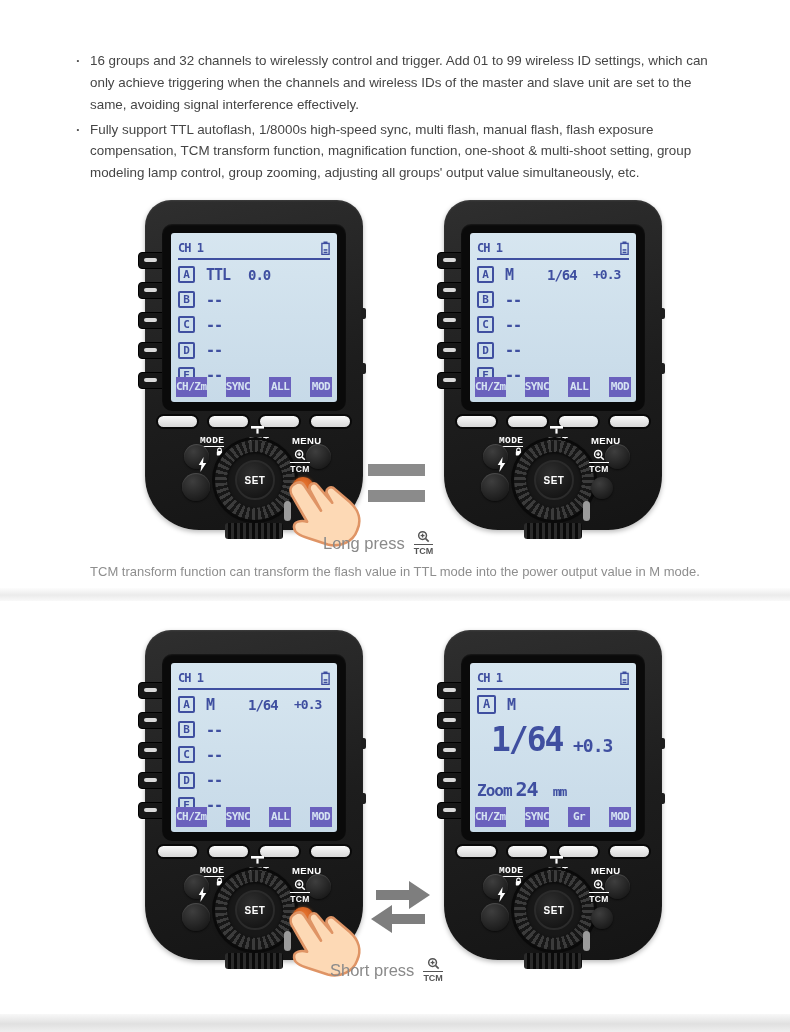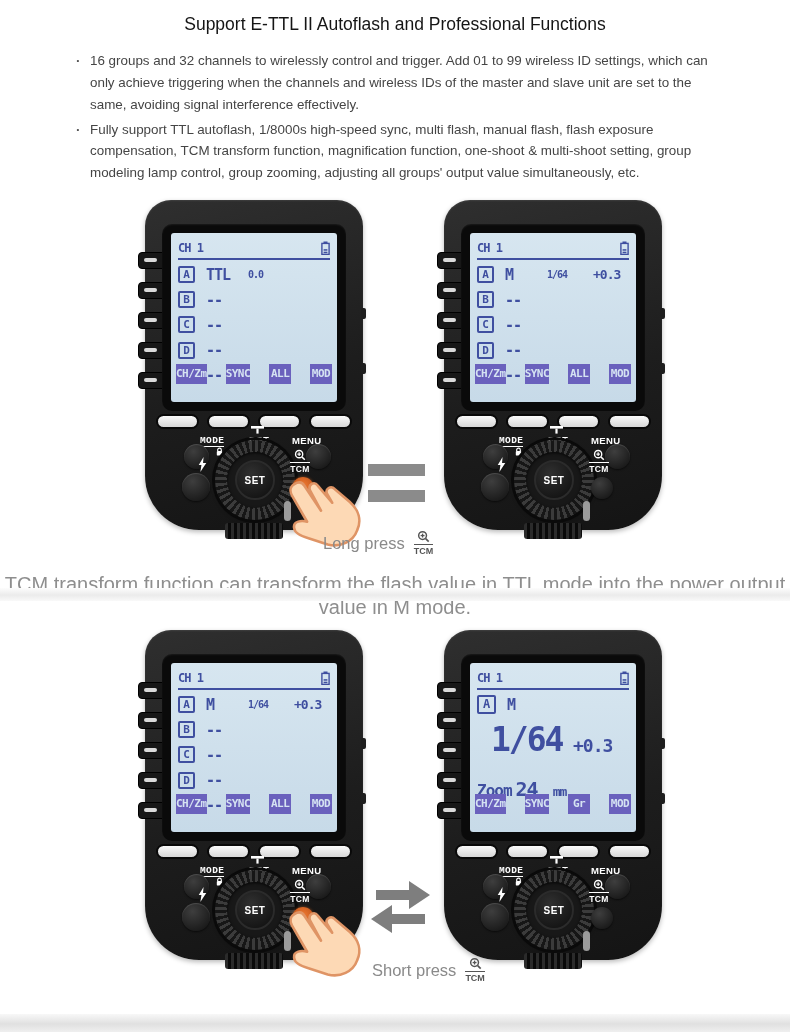--- a/index.html
+++ b/index.html
@@ -27,23 +27,23 @@
        background:linear-gradient(180deg,#d7e6f0,#c7dae8);color:#3f4fa0;
        font-family:"DejaVu Sans Mono",monospace;font-weight:bold;}
   .lcd-head{position:absolute;left:7px;right:7px;top:5px;height:20px;border-bottom:2px solid #3f4fa0;
             display:flex;justify-content:space-between;align-items:center;}
   .lcd-ch{font-size:12px;letter-spacing:-1px;}
   .lcd-rows{position:absolute;left:7px;top:29px;right:7px;}
   .lrow{display:flex;align-items:center;height:25.2px;}
   .gbox{width:13px;height:13px;border:2px solid #3f4fa0;border-radius:2px;font-size:11px;line-height:13px;
         text-align:center;margin-right:11px;flex:none;}
   .gmode{font-size:15px;width:42px;letter-spacing:-1px;}
-  .gval{font-size:10px;width:46px;letter-spacing:-1px;}
+  .gval{font-size:14px;width:46px;letter-spacing:-1px;}
   .gextra{font-size:13px;letter-spacing:-1px;}
-  .softkeys{position:absolute;left:5px;right:5px;bottom:18px;display:flex;gap:19px;}
+  .softkeys{position:absolute;left:5px;right:5px;bottom:5px;display:flex;gap:19px;}
   .softkeys span{flex:1;background:#6a61bd;color:#d5e3f2;font-size:11px;letter-spacing:-.5px;
                  text-align:center;padding:3px 0 4px;}
   
   .g4-grouprow{position:absolute;left:7px;top:32px;display:flex;align-items:center;}
   .g4-grouprow .gbox{width:15px;height:15px;line-height:15px;font-size:12px;}
   .g4-mode{font-size:15px;}
   .g4-power{position:absolute;left:21px;top:57px;font-size:33px;letter-spacing:-2px;}
   .g4-comp{position:absolute;left:103px;top:72px;font-size:18px;letter-spacing:-1px;}
   .g4-zoom{position:absolute;left:7px;top:114px;display:flex;align-items:baseline;}
   .g4-zoom .zl{font-size:16px;letter-spacing:-1px;}
@@ -85,35 +85,34 @@
   .foot{position:absolute;left:50%;bottom:-9px;transform:translateX(-50%);width:58px;height:16px;
         background:repeating-linear-gradient(90deg,#2b2b2b 0 3px,#0a0a0a 3px 6px);border-radius:3px;}
 
   
   .equals{position:absolute;left:368px;top:464px;}
   .equals div{width:57px;height:12px;background:#8b8b8b;margin-bottom:14px;}
   .swap{position:absolute;left:358px;top:874px;}
   .hand{position:absolute;width:78px;height:86px;transform:rotate(-30deg);transform-origin:center center;}
   .hand1{left:285px;top:469px;} .hand2{left:285px;top:899px;}
   .press-cap{position:absolute;display:flex;align-items:center;gap:9px;color:#8a8a8a;font-size:16.5px;}
-  .cap1{left:323px;top:530px;} .cap2{left:330px;top:957px;margin-left:42px;}
+  .cap1{left:323px;top:530px;} .cap2{left:330px;top:957px;}
   .cap-tcm{display:flex;flex-direction:column;align-items:center;color:#555;}
   .cap-tcm-txt{font-size:9px;font-weight:bold;border-top:1.5px solid #555;padding-top:1px;margin-top:1px;}
-  .note{position:absolute;left:0;right:0;text-align:center;color:#8e8e8e;font-size:20px;margin-top:9px;}
+  .note{position:absolute;left:0;right:0;text-align:center;color:#8e8e8e;font-size:13px;}
   .note1{top:564px;} .note2{top:995px;}
   .band{position:absolute;left:0;right:0;}
   .band1{top:588px;height:13px;background:linear-gradient(180deg,#fdfdfd,#ebebeb 55%,#f9f9f9);}
   .band2{top:1014px;height:18px;background:linear-gradient(180deg,#f8f8f8 0%,#e0e0e0 55%,#efefef 100%);}
 </style>
 </head>
 <body>
 
 <div class="canvas">
 
-  <div class="title">Support E-TTL II Autoflash and Professional Functions</div>
 
   <div class="bullets">
     <div class="bullet">16 groups and 32 channels to wirelessly control and trigger. Add 01 to 99 wireless ID settings, which can only achieve triggering when the channels and wireless IDs of the master and slave unit are set to the same, avoiding signal interference effectively.</div>
     <div class="bullet">Fully support TTL autoflash, 1/8000s high-speed sync, multi flash, manual flash, flash exposure compensation, TCM transform function, magnification function, one-shoot &amp; multi-shoot setting, group modeling lamp control, group zooming, adjusting all groups' output value simultaneously, etc.</div>
   </div>
 
   <div class="device" style="left:145px;top:200px;">
     <div class="sbtns">
       <div class="sbtn"></div>
       <div class="sbtn"></div>

